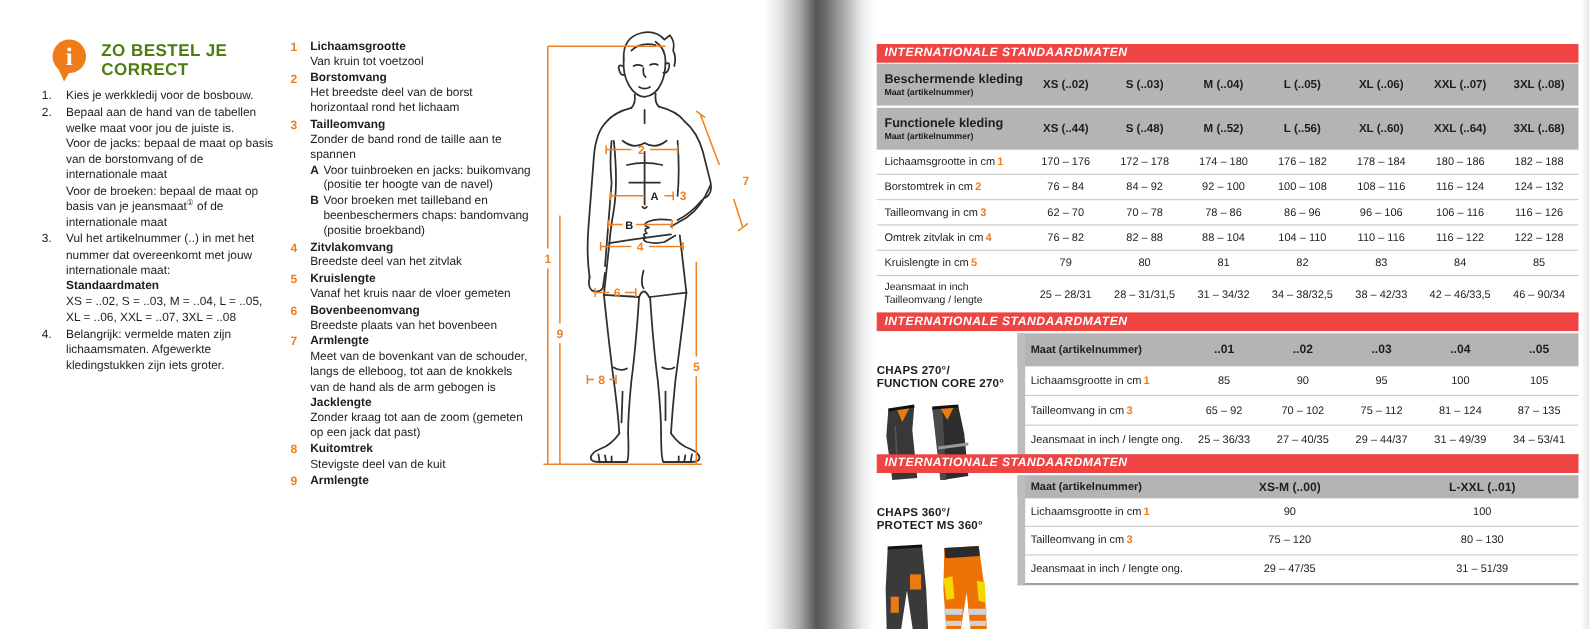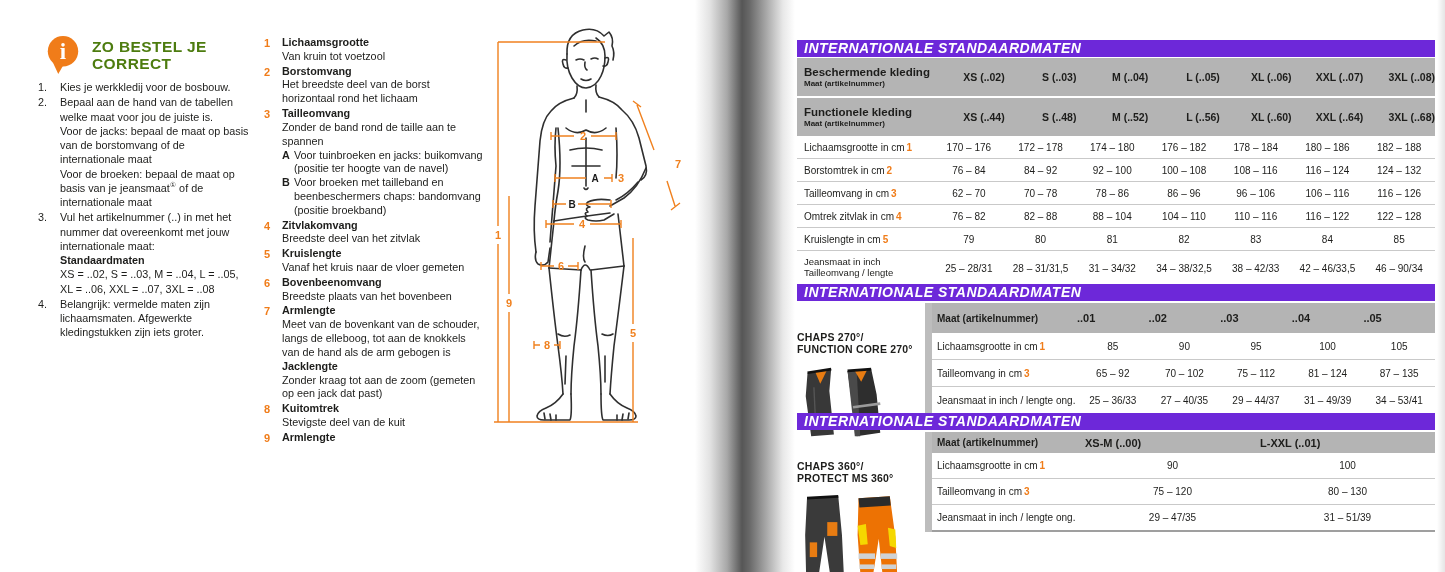--- a/index.html
+++ b/index.html
@@ -32,49 +32,49 @@
   .figure text.blk{fill:#1a1a1a;font-size:10px;}
 
   
   .spine{position:absolute;left:695px;top:0;width:100px;height:572px;
     background:linear-gradient(90deg,#fff 0%,#e2e2e2 15%,#a8a8a8 32%,#565656 47%,#6a6a6a 55%,#a3a3a3 70%,#e8e8e8 88%,#fff 100%);}
   .edge-right{position:absolute;right:0;top:0;width:8px;height:572px;
     background:linear-gradient(90deg,rgba(0,0,0,0),rgba(0,0,0,.10));}
 
   
   .page-right{position:absolute;left:797px;top:0;width:638px;height:572px;}
-  .bar{height:17px;background:#6d28d9;color:#fff;font-weight:bold;font-style:italic;
-       font-size:14px;line-height:17px;padding-left:7px;letter-spacing:.5px;}
+  .bar{height:17px;background:#ef4444;color:#fff;font-weight:bold;font-style:italic;
+       font-size:11px;line-height:17px;padding-left:7px;letter-spacing:.5px;}
 
   .t1{position:absolute;left:0;top:40px;width:638px;}
   .ghead{display:grid;grid-template-columns:136px repeat(7,1fr);background:#b4b4b4;height:38px;align-items:center;}
   .ghead.first{margin-top:1px;}
   .ghead.second{margin-top:2px;}
   .glabel{padding-left:7px;}
   .gtitle{font-size:11.5px;font-weight:bold;line-height:1.1;}
   .gsub{font-size:8px;font-weight:bold;}
-  .gcol{text-align:right;font-size:10.5px;font-weight:bold;}
+  .gcol{text-align:center;font-size:10.5px;font-weight:bold;}
   .trow{display:grid;grid-template-columns:136px repeat(7,1fr);height:22px;align-items:center;border-bottom:1px solid #c9c9c9;}
   .trow.jeans{height:34px;border-bottom:2px solid #9f9f9f;}
   .tlabel{padding-left:7px;font-size:10px;}
   .tlabel .ref{color:#F07C19;font-weight:bold;margin-left:2px;}
   .tlabel .l2{line-height:1.15;font-size:9.5px;}
   .tval{text-align:center;font-size:10px;}
 
   .t2{position:absolute;left:0;top:284px;width:638px;}
   .t3{position:absolute;left:0;top:413px;width:638px;}
   .prod{position:absolute;left:0;top:28px;width:126px;margin-top:19px;}
   .prod-title{font-size:10.5px;font-weight:800;line-height:1.18;letter-spacing:.2px;}
   .prod svg{margin-top:4px;}
   .tblpart{position:absolute;left:128px;top:19px;width:510px;}
   .tblpart::before{content:"";position:absolute;left:0;top:0;bottom:0;width:7px;background:#bdbdbd;}
   .t2 .ghead2{display:grid;grid-template-columns:152px repeat(5,1fr);background:#b4b4b4;height:30px;align-items:center;}
   .t3 .ghead2{display:grid;grid-template-columns:160px repeat(2,1fr);background:#b4b4b4;height:21px;align-items:center;}
   .mlab{padding-left:12px;font-size:10px;font-weight:bold;}
-  .mcol{font-size:11px;font-weight:bold;}
+  .mcol{text-align:center;font-size:11px;font-weight:bold;}
   .t2 .trow2{display:grid;grid-template-columns:152px repeat(5,1fr);height:26px;align-items:center;border-bottom:1px solid #c9c9c9;}
   .t3 .trow2{display:grid;grid-template-columns:160px repeat(2,1fr);height:25px;align-items:center;border-bottom:1px solid #c9c9c9;}
   .trow2.last{border-bottom:2px solid #9f9f9f;}
   .trow2 .tlabel{padding-left:12px;}
 </style>
 </head>
 <body>
 
 <div class="stage">
 

